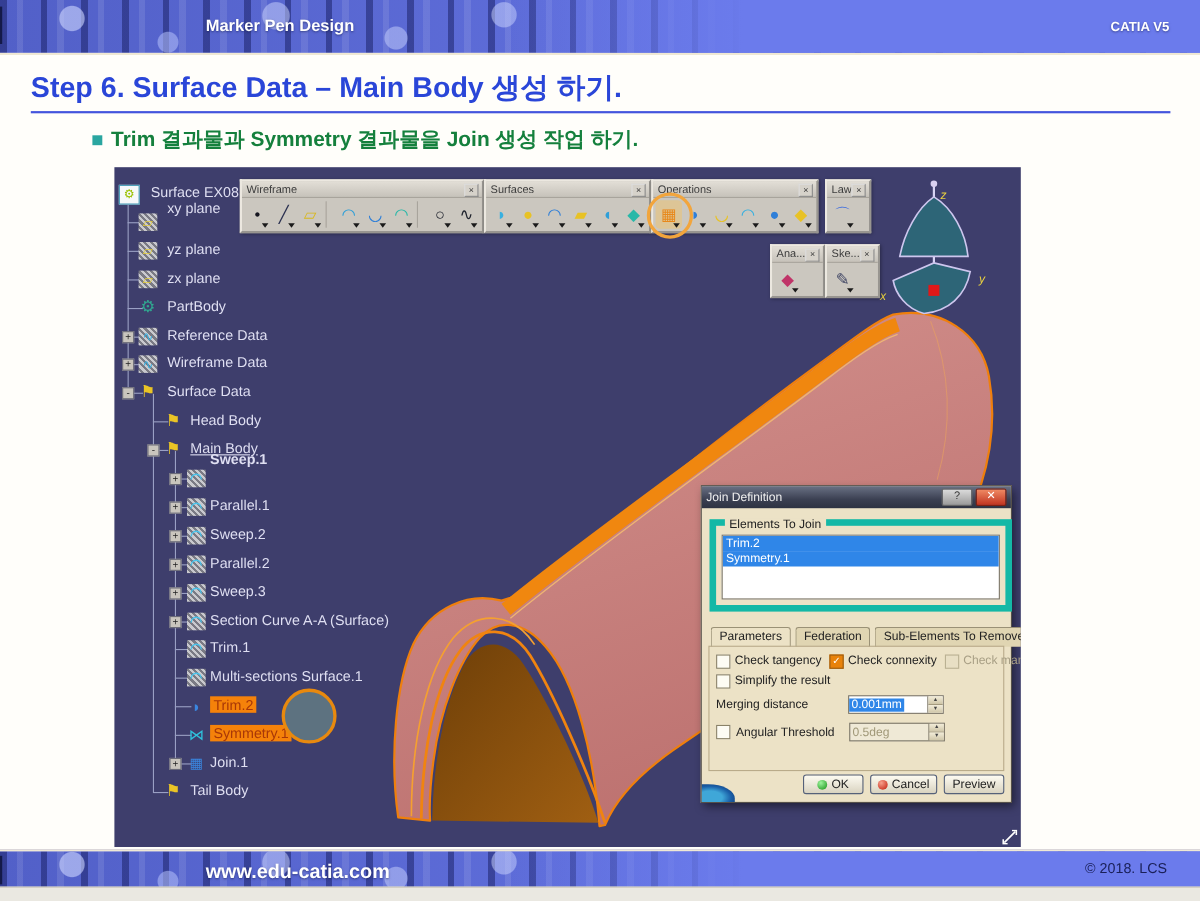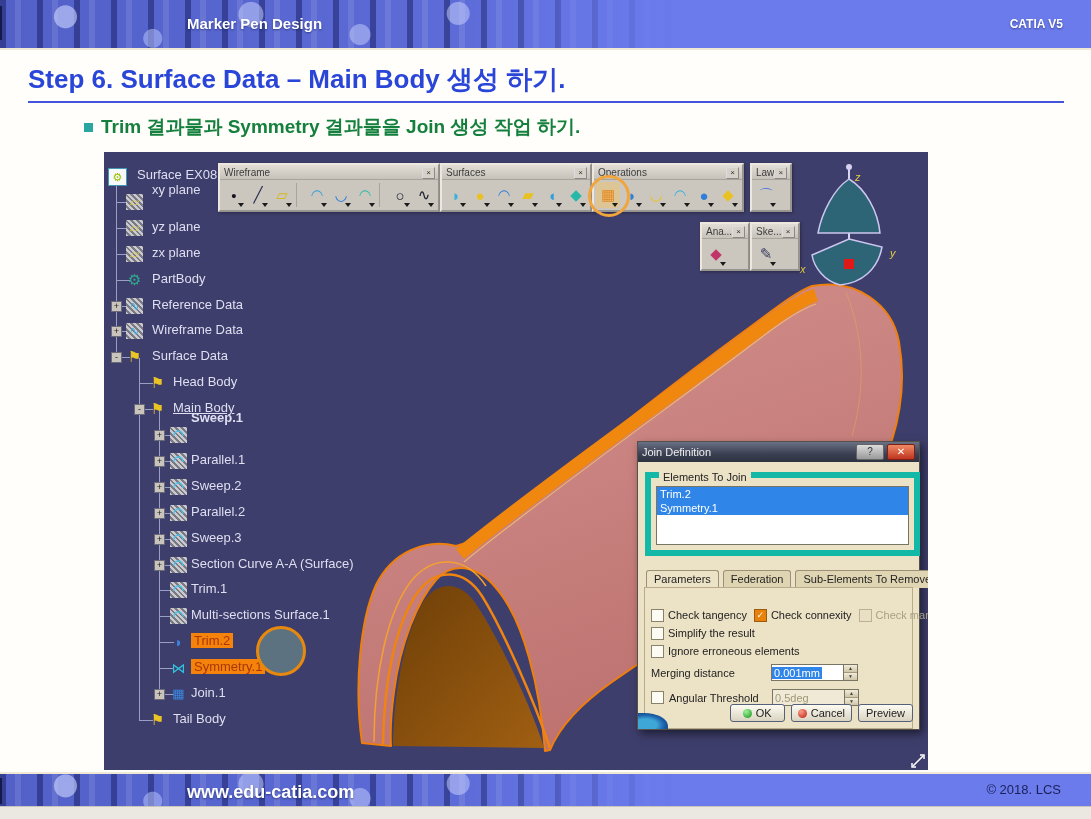--- a/index.html
+++ b/index.html
@@ -114,21 +114,21 @@
   .dlg-list-row{height:14px;line-height:14px;padding-left:3px;background:#2f86e8;color:#fff;}
   .dlg-mode-row{position:absolute;top:106px;left:7px;width:267px;display:flex;gap:2px;}
   .dlg-mode-btn{flex:1;height:17px;font-size:11px;background:#e9dfc0;color:#222;
       border:1px solid;border-color:#fdf8ec #8a8268 #8a8268 #fdf8ec;
       font-family:"Liberation Sans",sans-serif;}
   .dlg-tabs{position:absolute;top:128px;left:8px;height:18px;display:flex;gap:4px;}
   .dlg-tab{border:1px solid #9a9176;border-bottom:none;border-radius:3px 3px 0 0;
       padding:2px 7px 0 7px;background:#e0d5b2;white-space:nowrap;}
   .dlg-tab.active{background:#ece2c6;position:relative;top:0;}
   .dlg-panel{position:absolute;left:6px;top:145px;width:255px;height:104px;
-      border:1px solid #b9ab8a;padding:18px 6px;}
+      border:1px solid #b9ab8a;padding:4px 6px;}
   .cb-row{display:flex;align-items:center;height:18px;}
   .cb-item{display:flex;align-items:center;gap:4px;margin-right:7px;white-space:nowrap;}
   .cb-box{width:11px;height:11px;border:1px solid #8a8268;background:#fdfcf4;flex:none;
       font-size:9px;line-height:11px;text-align:center;color:#fff;}
   .cb-box.checked{background:#e8820a;border-color:#9a5c10;}
   .cb-box.disabled{border-color:#bab193;background:#e8dfc4;}
   .cb-label.disabled{color:#a89f85;}
   .field-row{display:flex;align-items:center;height:25px;}
   .fld-label{width:120px;}
   .fld-input{width:85px;height:15px;border:1px solid #7a7464;background:#fff;display:flex;
@@ -476,26 +476,20 @@
             <span class="cb-box disabled"></span>
             <span class="cb-label disabled">Check manifold</span>
           </span>
         </div>
       <div class="cb-row" id="cb-row-1">
           <span class="cb-item">
             <span class="cb-box"></span>
             <span class="cb-label">Simplify the result</span>
           </span>
         </div>
-      <div class="cb-row" id="cb-row-2">
-          <span class="cb-item">
-            <span class="cb-box"></span>
-            <span class="cb-label">Ignore erroneous elements</span>
-          </span>
-        </div>
       <div class="field-row">
         <span class="fld-label">Merging distance</span>
         <span class="fld-input selected">
           <span class="fld-val">0.001mm</span>
           <span class="spin">
               <i>▲</i>
               <i>▼</i>
             </span>
         </span>
       </div>

